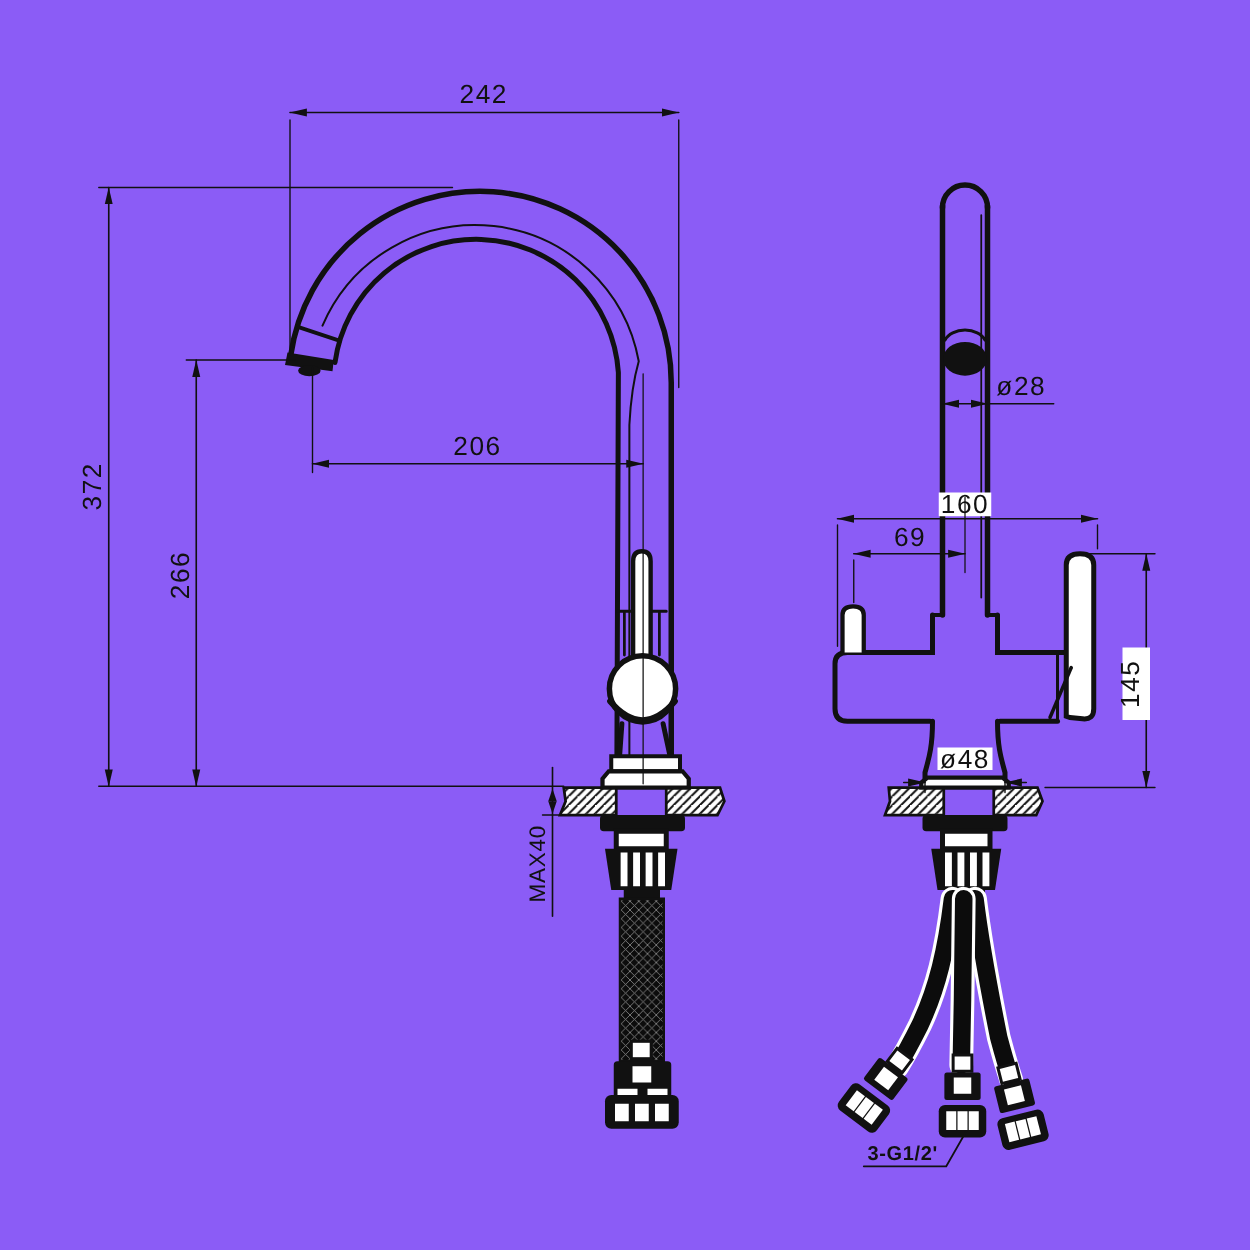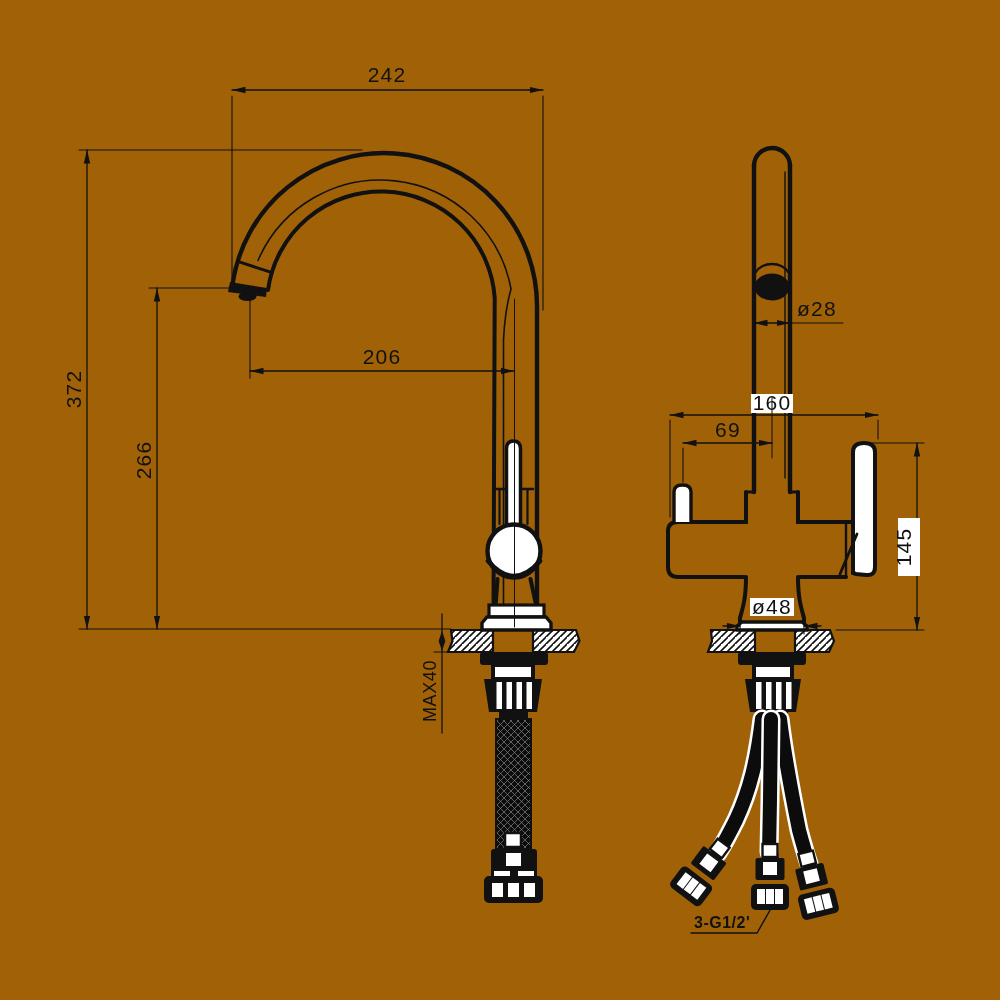--- a/index.html
+++ b/index.html
@@ -1,16 +1,16 @@
 <!DOCTYPE html>
 <html><head>
 <meta charset="utf-8">
 <style>
   html,body{margin:0;padding:0;background:#ffffff;}
-  .page{width:1000px;height:1000px;background:#a16207;position:relative;overflow:hidden;}
+  .page{width:1000px;height:1000px;background:#8b5cf6;position:relative;overflow:hidden;}
   svg{display:block;}
   text{font-family:"Liberation Sans","DejaVu Sans",sans-serif;fill:#111;}
   .dimtxt{font-size:21px;letter-spacing:1.2px;}
   .dimtxt-sm{font-size:18px;letter-spacing:0.6px;}
   .thread{font-size:16px;font-weight:600;letter-spacing:0.5px;}
 </style>
 </head>
 <body>
 
 <div class="page">

